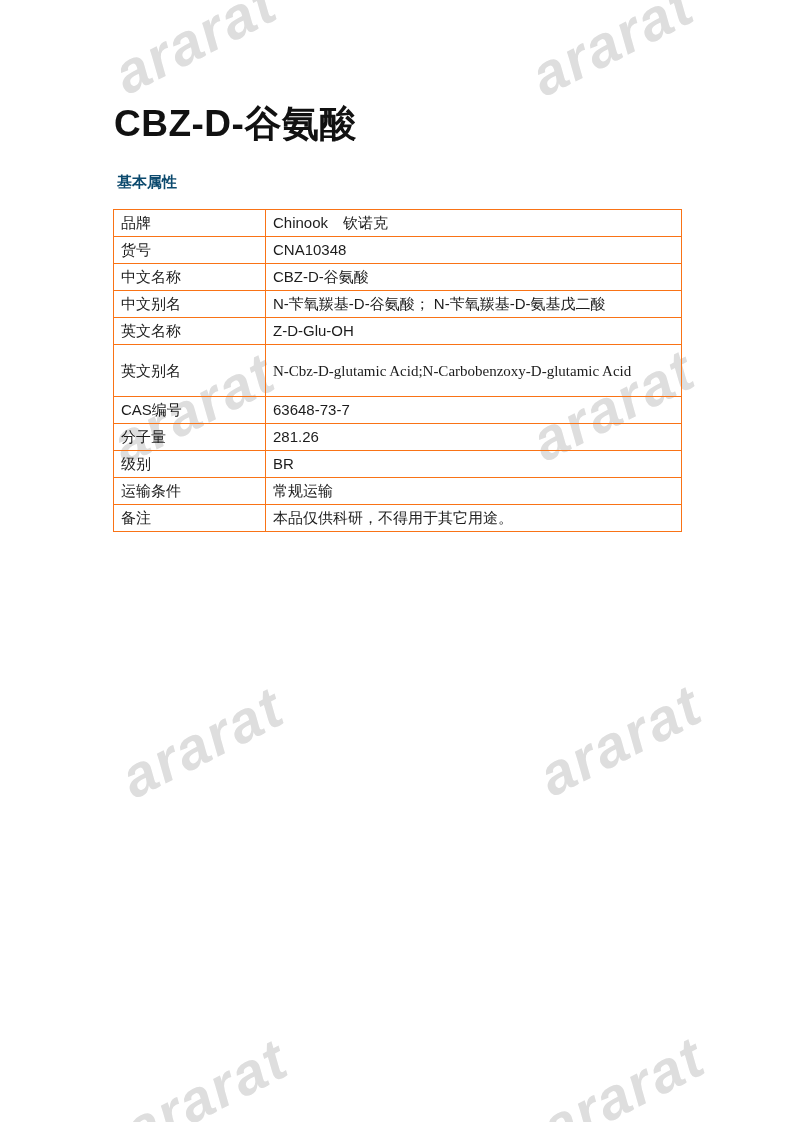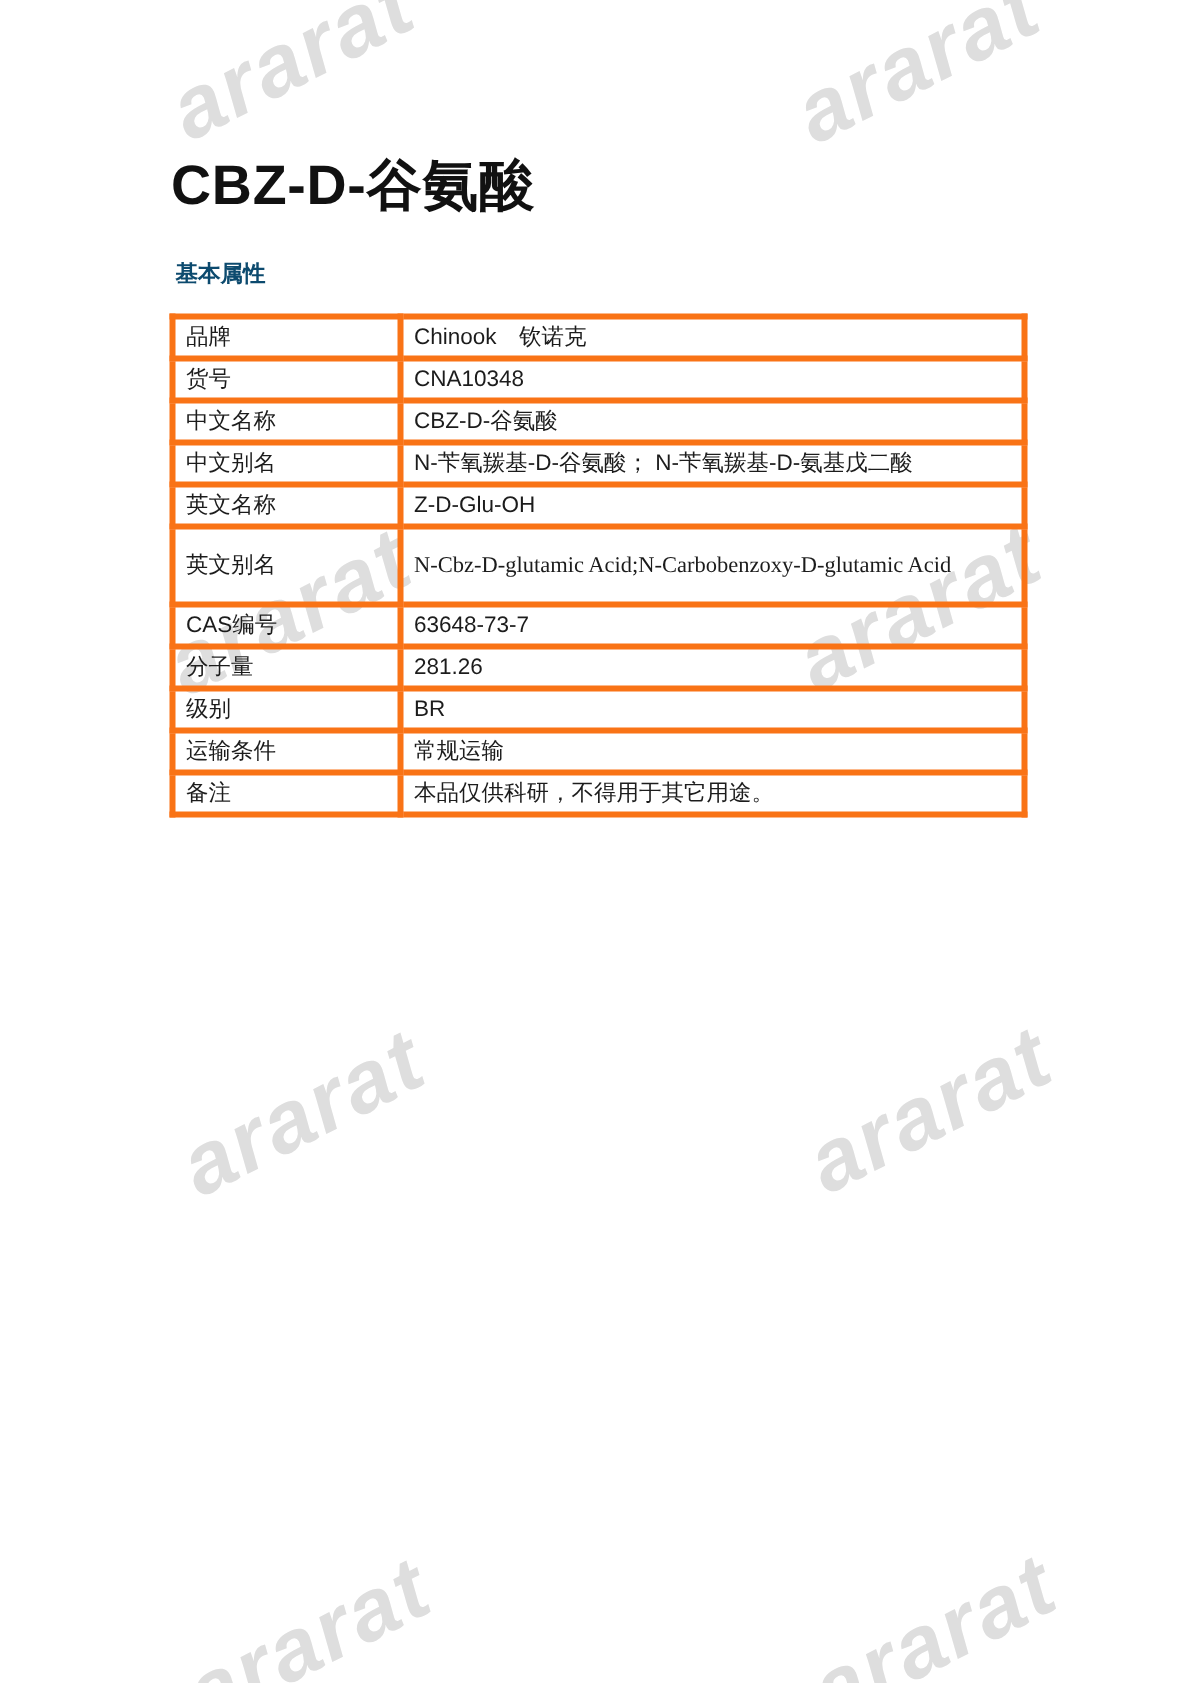--- a/index.html
+++ b/index.html
@@ -66,21 +66,21 @@
   table.props {
     position: absolute;
     left: 113px;
     top: 209px;
     width: 568px;
     border-collapse: collapse;
     table-layout: fixed;
     background: transparent;
   }
   table.props td {
-    border: 4px solid #f97316;
+    border: 1px solid #f97316;
     font-size: 15px;
     line-height: 20px;
     padding: 2px 7px 2px 7px;
     vertical-align: middle;
     background: transparent;
     color: #1c1c1c;
   }
   table.props col.c-label { width: 152px; }
   table.props col.c-value { width: 416px; }
   table.props tr { height: 27px; }

